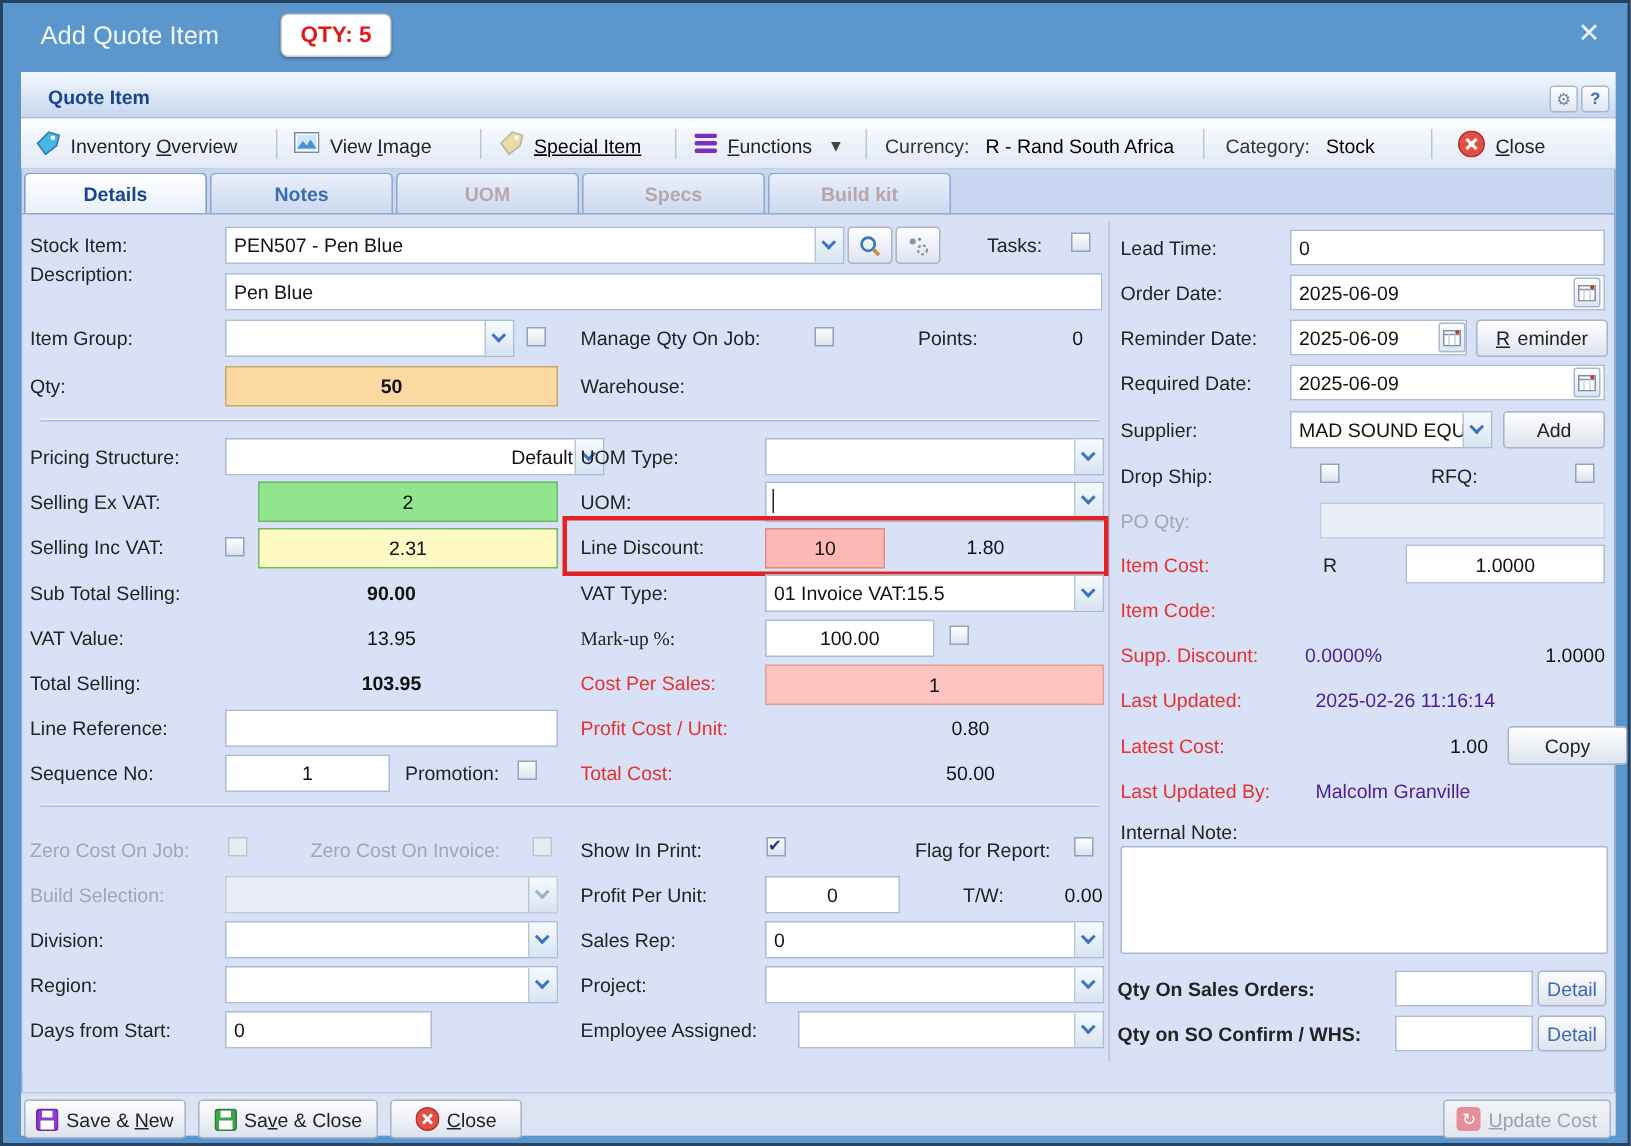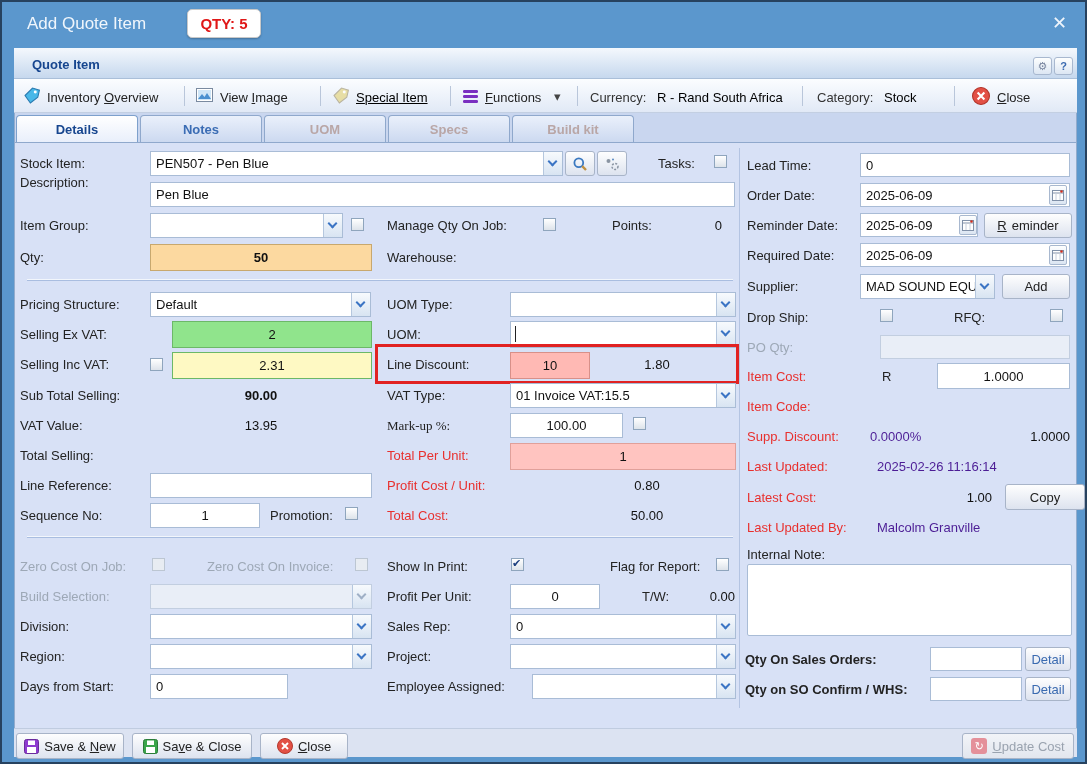--- a/index.html
+++ b/index.html
@@ -190,21 +190,21 @@
   <span class="lb" style="left:610px;top:216px;">Points:</span>
   <div class="vbox" style="left:660px;top:216px;width:60px;text-align:right;">0</div>
 
   <span class="lb" style="left:18px;top:248px;">Qty:</span>
   <div class="in cen bold" style="left:148px;top:242px;width:222px;height:27px;background:#fcd9a0;border-color:#c8a86e;">50</div>
   <span class="lb" style="left:385px;top:248px;">Warehouse:</span>
 
   <div class="hr" style="left:25px;top:277px;width:706px;"></div>
 
   <span class="lb" style="left:18px;top:295px;">Pricing Structure:</span>
-  <div class="in dd" style="left:148px;top:290px;width:221px;height:25px;">
+  <div class="in dd" style="left:148px;top:290px;width:253px;height:25px;justify-content:flex-end;">
     <span>Default</span>
       <span class="dbtn"></span>
   </div>
   <span class="lb" style="left:385px;top:295px;">UOM Type:</span>
   <div class="in dd" style="left:508px;top:290px;width:226px;height:25px;">
     <span></span>
       <span class="dbtn"></span>
   </div>
 
   <span class="lb" style="left:18px;top:325px;">Selling Ex VAT:</span>
@@ -232,21 +232,22 @@
       <span class="dbtn"></span>
   </div>
 
   <span class="lb" style="left:18px;top:416px;">VAT Value:</span>
   <div class="vbox" style="left:148px;top:416px;width:222px;">13.95</div>
   <span class="lb" style="left:385px;top:416px;font-family:Liberation Serif, serif;">Mark-up %:</span>
   <div class="in cen" style="left:508px;top:411px;width:113px;height:25px;">100.00</div>
   <div class="chk" style="left:631px;top:415px;"></div>
 
   <span class="lb" style="left:18px;top:446px;">Total Selling:</span>
-  <span class="lb red" style="left:385px;top:446px;">Total Per Unit:</span>
+  <div class="vbox bold" style="left:148px;top:446px;width:222px;">103.95</div>
+  <span class="lb red" style="left:385px;top:446px;">Cost Per Sales:</span>
   <div class="in cen" style="left:508px;top:441px;width:226px;height:27px;background:#ffc4c0;border-color:#e0a09a;">1</div>
 
   <span class="lb" style="left:18px;top:476px;">Line Reference:</span>
   <div class="in" style="left:148px;top:471px;width:222px;height:25px;"></div>
   <span class="lb red" style="left:385px;top:476px;">Profit Cost / Unit:</span>
   <div class="vbox" style="left:590px;top:476px;width:110px;">0.80</div>
 
   <span class="lb" style="left:18px;top:506px;">Sequence No:</span>
   <div class="in cen" style="left:148px;top:501px;width:110px;height:25px;">1</div>
   <span class="lb" style="left:268px;top:506px;">Promotion:</span>

